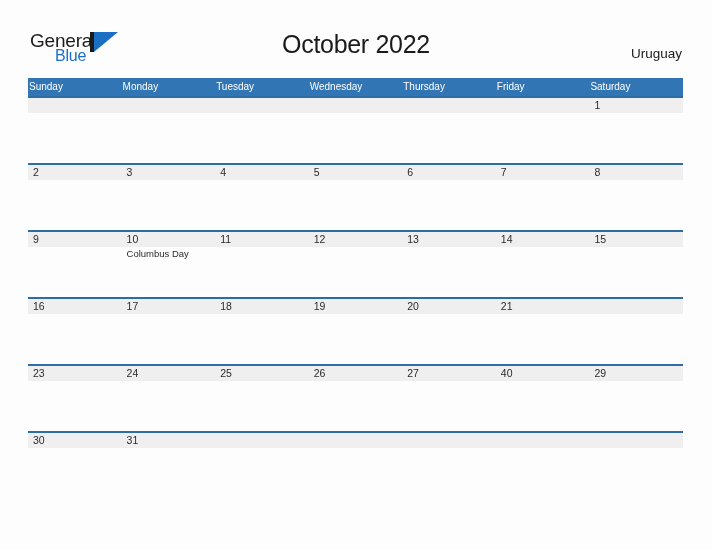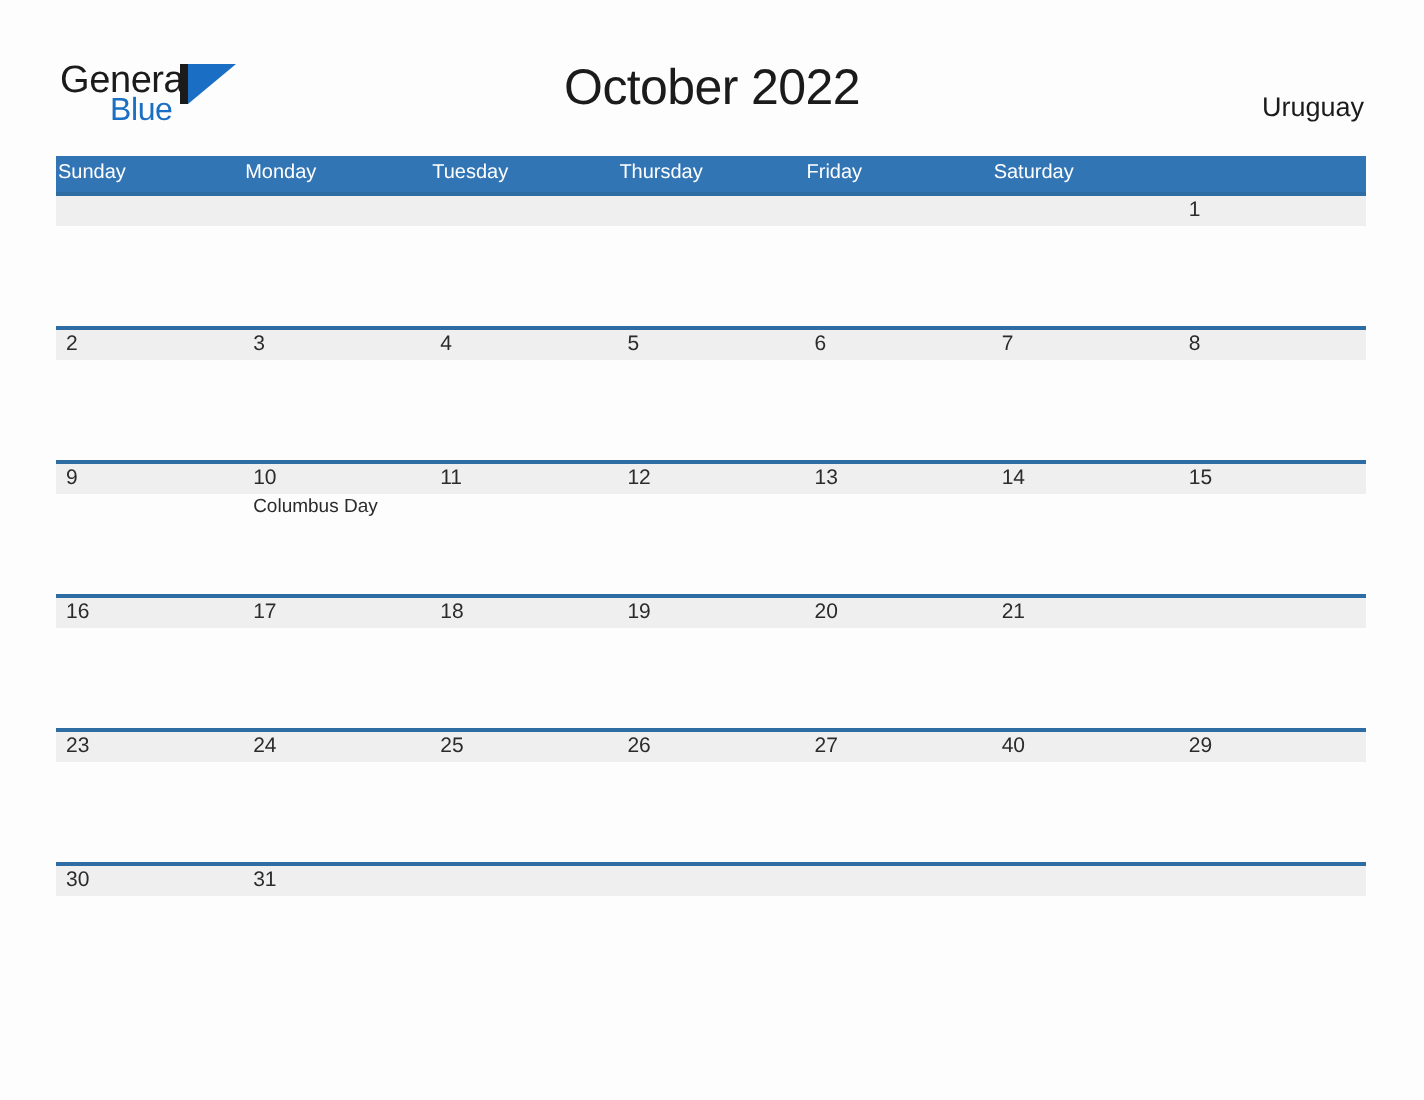--- a/index.html
+++ b/index.html
@@ -210,20 +210,21 @@
     <div class="country">Uruguay</div>
 
   </div>
 
   <div class="calendar">
 
     <div class="dow-row">
       <div class="dow-cell">Sunday</div>
       <div class="dow-cell">Monday</div>
       <div class="dow-cell">Tuesday</div>
+      <div class="dow-cell">Wednesday</div>
       <div class="dow-cell">Thursday</div>
       <div class="dow-cell">Friday</div>
       <div class="dow-cell">Saturday</div>
     </div>
 
     <div id="weeks-container">
         <div class="week">
           <div class="week-rule"></div>
           <div class="week-band"></div>
           <div class="week-cells">

